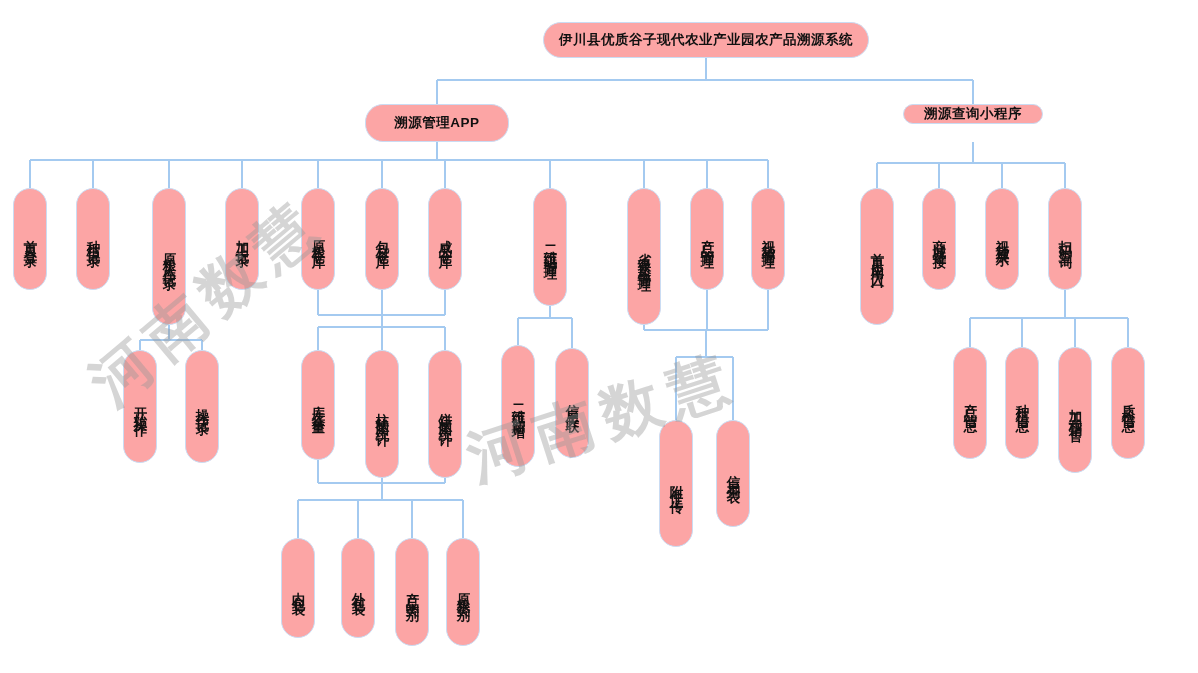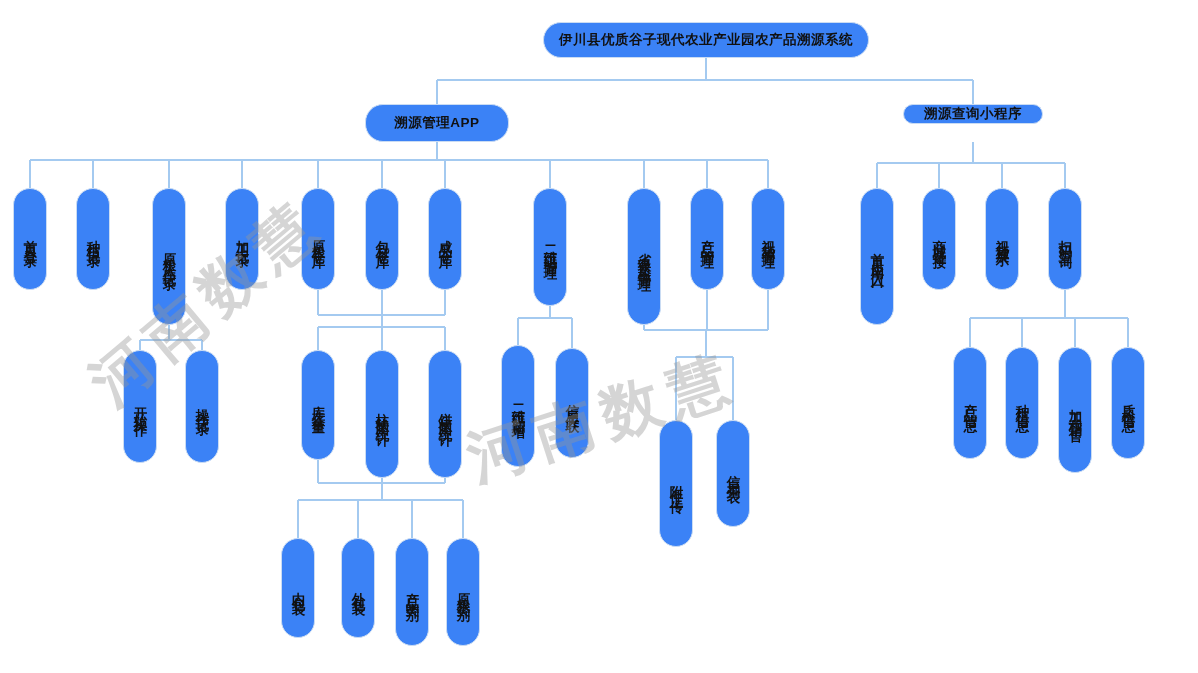--- a/index.html
+++ b/index.html
@@ -3,21 +3,21 @@
 <meta charset="utf-8">
 <style>
   html,body{margin:0;padding:0;background:#ffffff;}
   .canvas{
     position:relative;width:1198px;height:673px;overflow:hidden;
     font-family:"Liberation Sans","DejaVu Sans",sans-serif;background:#ffffff;
   }
   .edges{position:absolute;left:0;top:0;z-index:1;}
   .node{
     position:absolute;z-index:2;box-sizing:border-box;
-    background:#3b82f6;border:1px solid #cadcf3;border-radius:18px;
+    background:#fca5a5;border:1px solid #cadcf3;border-radius:18px;
     display:flex;align-items:center;justify-content:center;
     color:#111111;font-weight:bold;font-size:13.5px;line-height:1.2;
   }
   .node.h{letter-spacing:0.5px;}
   .node.v{
     writing-mode:vertical-rl;text-orientation:upright;letter-spacing:5px;
   }
   .wm{
     position:absolute;z-index:3;pointer-events:none;
     font-size:60px;font-weight:bold;color:rgba(150,150,150,0.40);

